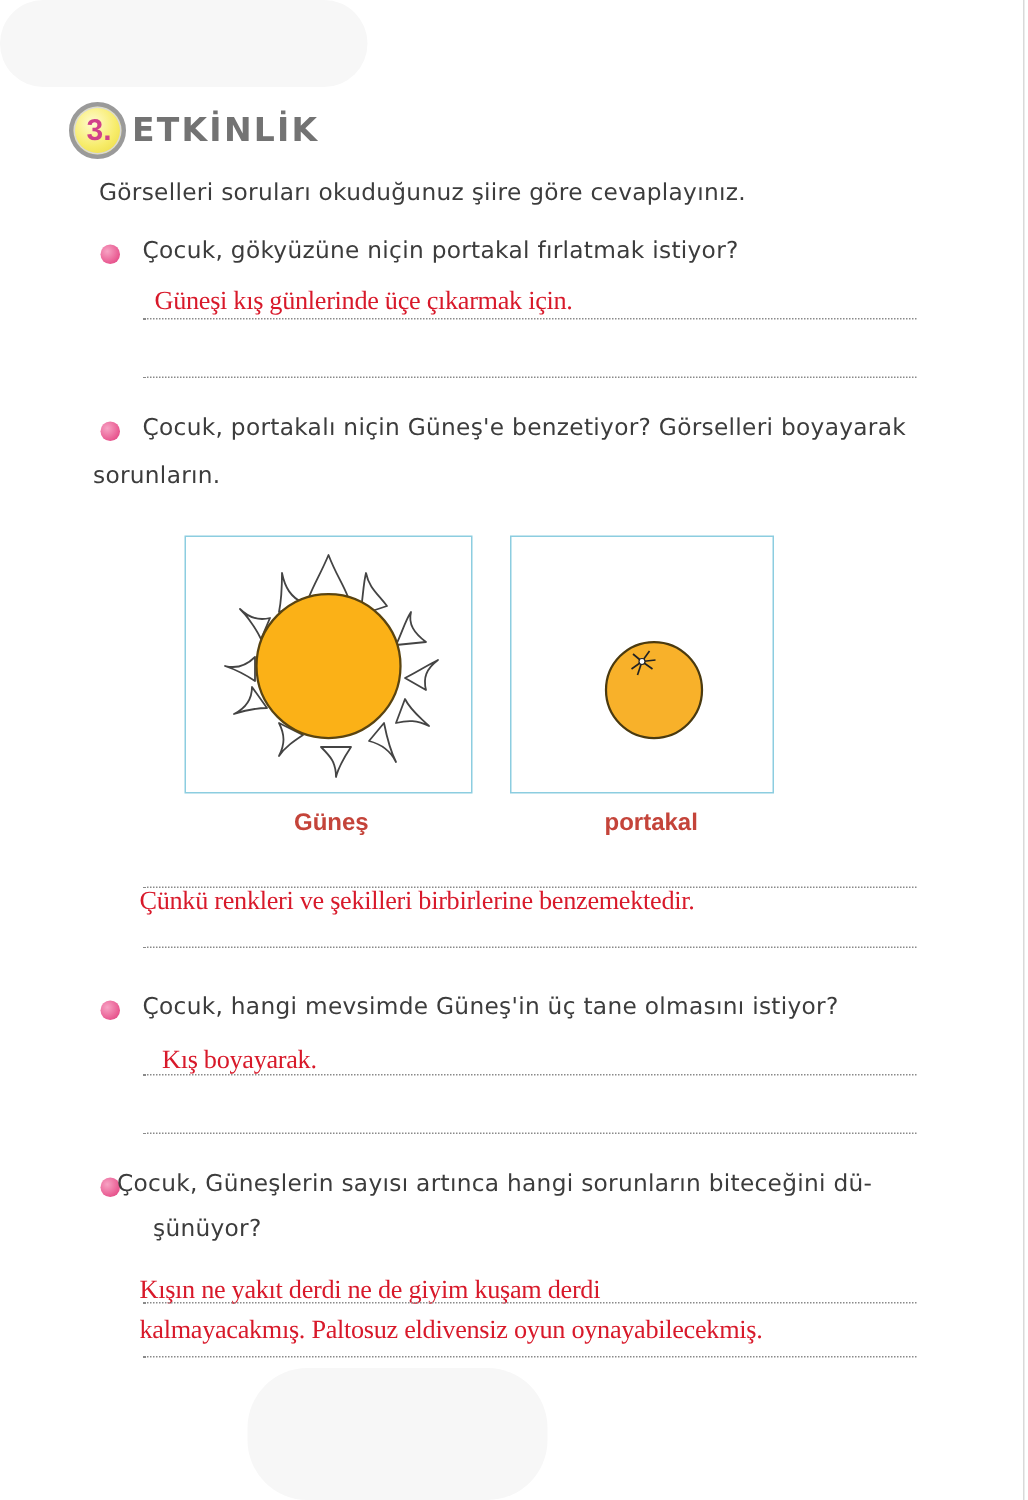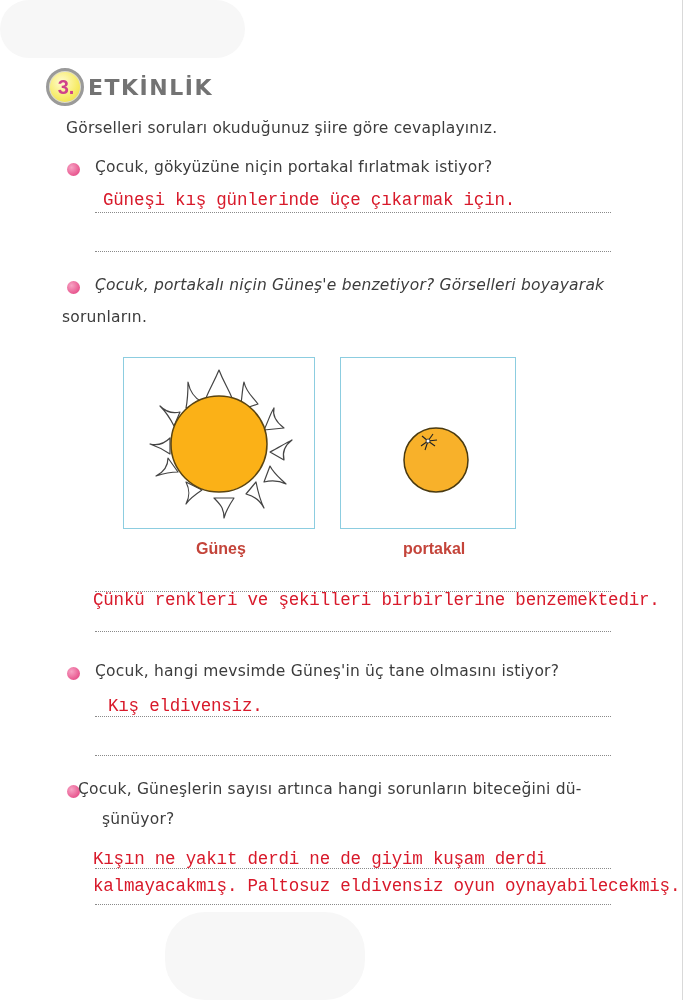--- a/index.html
+++ b/index.html
@@ -25,21 +25,21 @@
     margin-left: 4px; color: #737373; font-family: "DejaVu Sans", sans-serif; font-weight: bold;
     font-size: 22px; letter-spacing: 1.5px;
   }
 
   .text { position: absolute; font-size: 15.5px; color: #3c3c3c; white-space: nowrap; letter-spacing: 0.2px; }
   .bullet {
     position: absolute; width: 13px; height: 13px; border-radius: 50%;
     background: radial-gradient(circle at 35% 35%, #f7a3c4 0%, #e8578f 70%, #d44180 100%);
   }
   .answer {
-    position: absolute; color: #d8192a; font-family: Liberation Mono, monospace;
+    position: absolute; color: #d8192a; font-family: Liberation Serif, serif;
     font-size: 17.5px; white-space: nowrap; letter-spacing: -0.2px;
   }
   .dots { position: absolute; height: 0; border-top: 1.3px dotted #8a8a8a; }
 
   .img-box { position: absolute; border: 1.5px solid #8ccde0; background: #fff; box-sizing: border-box; }
   .caption { position: absolute; color: #c4443a; font-family: "Liberation Sans", sans-serif; font-weight: bold; font-size: 16px; }
 </style>
 </head>
 <body>
 
@@ -56,21 +56,21 @@
 
 <div class="text" style="left:66px;top:119px;">Görselleri soruları okuduğunuz şiire göre cevaplayınız.</div>
 
 <div class="bullet" style="left:67px;top:163px;"></div>
 <div class="text" style="left:95px;top:158px;">Çocuk, gökyüzüne niçin portakal fırlatmak istiyor?</div>
 <div class="answer" style="left:103px;top:190px;">Güneşi kış günlerinde üçe çıkarmak için.</div>
 <div class="dots" style="left:95px;top:212px;width:516px;"></div>
 <div class="dots" style="left:95px;top:251px;width:516px;"></div>
 
 <div class="bullet" style="left:67px;top:281px;"></div>
-<div class="text" style="left:95px;top:276px;font-style:italic;">Çocuk, portakalı niçin Güneş'e benzetiyor? Görselleri boyayarak</div>
+<div class="text" style="left:95px;top:276px;">Çocuk, portakalı niçin Güneş'e benzetiyor? Görselleri boyayarak</div>
 <div class="text" style="left:62px;top:308px;">sorunların.</div>
 
 <div class="img-box" style="left:123px;top:357px;width:192px;height:172px;">
   <svg width="190" height="170" viewBox="0 0 190 170" style="position:absolute;left:0;top:0;">
     <g fill="#ffffff" stroke="#444" stroke-width="1.2" stroke-linejoin="round">
       <path d="M95 12 C100 25 104 30 108 40 L82 40 C86 30 90 24 95 12 Z"></path>
       <path d="M120 24 C122 34 128 38 134 46 L116 52 C118 42 118 32 120 24 Z"></path>
       <path d="M150 50 C148 58 152 64 160 70 L140 72 C144 64 146 56 150 50 Z"></path>
       <path d="M168 82 C160 88 158 94 160 102 L146 94 C154 90 160 86 168 82 Z"></path>
       <path d="M162 126 C154 122 148 122 140 124 L146 108 C150 116 156 120 162 126 Z"></path>
@@ -102,21 +102,21 @@
   </svg>
 </div>
 <div class="caption" style="left:403px;top:540px;">portakal</div>
 
 <div class="answer" style="left:93px;top:570px;margin-top:20px;">Çünkü renkleri ve şekilleri birbirlerine benzemektedir.</div>
 <div class="dots" style="left:95px;top:591px;width:516px;"></div>
 <div class="dots" style="left:95px;top:631px;width:516px;"></div>
 
 <div class="bullet" style="left:67px;top:667px;"></div>
 <div class="text" style="left:95px;top:662px;">Çocuk, hangi mevsimde Güneş'in üç tane olmasını istiyor?</div>
-<div class="answer" style="left:108px;top:696px;">Kış eldivensiz.</div>
+<div class="answer" style="left:108px;top:696px;">Kış boyayarak.</div>
 <div class="dots" style="left:95px;top:716px;width:516px;"></div>
 <div class="dots" style="left:95px;top:755px;width:516px;"></div>
 
 <div class="bullet" style="left:67px;top:785px;"></div>
 <div class="text" style="left:78px;top:780px;text-align:center;">Çocuk, Güneşlerin sayısı artınca hangi sorunların biteceğini dü-</div>
 <div class="text" style="left:62px;top:810px;margin-left:40px;">şünüyor?</div>
 <div class="answer" style="left:93px;top:849px;">Kışın ne yakıt derdi ne de giyim kuşam derdi</div>
 <div class="dots" style="left:95px;top:868px;width:516px;"></div>
 <div class="answer" style="left:93px;top:876px;">kalmayacakmış. Paltosuz eldivensiz oyun oynayabilecekmiş.</div>
 <div class="dots" style="left:95px;top:904px;width:516px;"></div>

